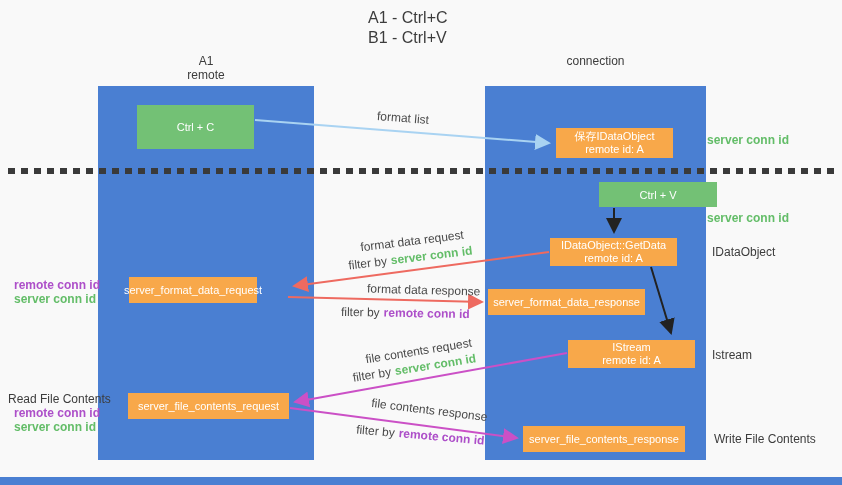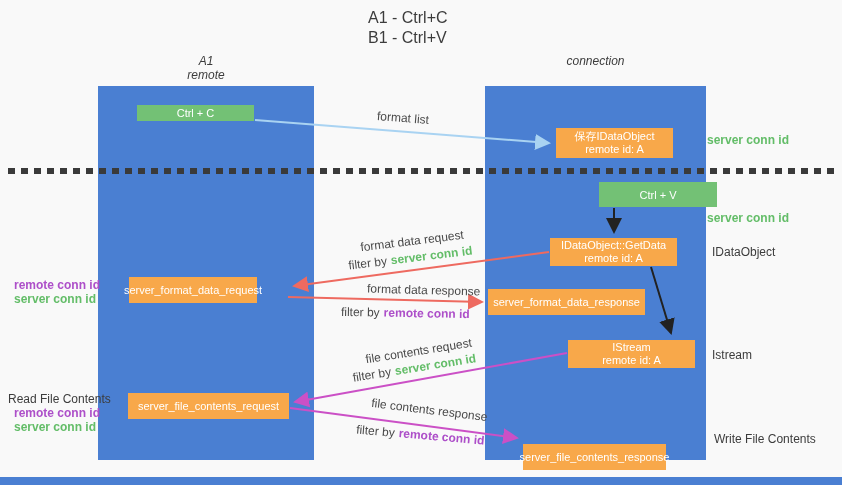--- a/index.html
+++ b/index.html
@@ -5,21 +5,21 @@
   html,body{margin:0;padding:0;}
   body{background:#e8e8e8;}
   .canvas{
     position:relative;width:842px;height:485px;overflow:hidden;
     background:#f9f9f9;
     font-family:"Liberation Sans", sans-serif;
     color:#3f3f3f;
   }
   .abs{position:absolute;}
   .title{left:368px;top:8px;font-size:16px;line-height:20px;color:#3c3c3c;}
-  .col-header{top:54px;font-size:12px;line-height:14px;text-align:center;color:#3c3c3c;font-style:italic;}
+  .col-header{top:54px;font-size:12px;line-height:14px;text-align:center;color:#3c3c3c;}
   .col-header.left{left:98px;width:216px;}
   .col-header.right{left:485px;width:221px;}
   .lifeline{top:86px;height:374px;background:#4a7fd2;}
   .lifeline.left{left:98px;width:216px;}
   .lifeline.right{left:485px;width:221px;}
   .dotted{left:8px;top:168px;width:828px;height:6px;
     background:repeating-linear-gradient(to right,#3a3a3a 0 7px,transparent 7px 13px);}
   .bottom-strip{left:0;top:477px;width:842px;height:8px;background:#4a7fd2;}
   .node{color:#fff;text-align:center;font-size:11px;}
   .node.green{background:#73c175;}
@@ -74,21 +74,21 @@
     </defs>
     <line x1="255" y1="120" x2="549" y2="143" stroke="#a9d3f2" stroke-width="2" marker-end="url(#m-blue)"></line>
     <line x1="614" y1="208" x2="614" y2="232" stroke="#222222" stroke-width="2" marker-end="url(#m-black)"></line>
     <line x1="651" y1="267" x2="671" y2="333" stroke="#222222" stroke-width="2" marker-end="url(#m-black)"></line>
     <line x1="549" y1="252" x2="294" y2="286" stroke="#ee6a60" stroke-width="2" marker-end="url(#m-red)"></line>
     <line x1="288" y1="297" x2="482" y2="302" stroke="#ee6a60" stroke-width="2" marker-end="url(#m-red)"></line>
     <line x1="567" y1="353" x2="295" y2="402" stroke="#cb50c6" stroke-width="2" marker-end="url(#m-magenta)"></line>
     <line x1="290" y1="408" x2="517" y2="438" stroke="#cb50c6" stroke-width="2" marker-end="url(#m-magenta)"></line>
   </svg>
 
-  <div class="abs node green one-line" style="left:137px;top:105px;width:117px;height:16px;">
+  <div class="abs node green one-line" style="left:137px;top:105px;width:117px;height:44px;">
     <span>Ctrl + C</span>
   </div>
 
   <div class="abs node orange two-line" style="left:556px;top:128px;width:117px;height:30px;">
     <span>保存IDataObject</span>
     <span>remote id: A</span>
   </div>
 
   <div class="abs node green one-line" style="left:555px;top:182px;width:118px;height:25px;margin-left:44px;">
     <span>Ctrl + V</span>
@@ -109,21 +109,21 @@
 
   <div class="abs node orange two-line" style="left:568px;top:340px;width:127px;height:28px;">
     <span>IStream</span>
     <span>remote id: A</span>
   </div>
 
   <div class="abs node orange one-line" style="left:128px;top:393px;width:161px;height:26px;">
     <span>server_file_contents_request</span>
   </div>
 
-  <div class="abs node orange one-line" style="left:523px;top:444px;width:143px;height:26px;">
+  <div class="abs node orange one-line" style="left:523px;top:426px;width:162px;height:26px;">
     <span>server_file_contents_response</span>
   </div>
 
   <div class="abs side-label green-txt" style="left:707px;top:133px;">server conn id</div>
   <div class="abs side-label green-txt" style="left:707px;top:211px;">server conn id</div>
   <div class="abs side-label" style="left:712px;top:245px;">IDataObject</div>
   <div class="abs side-label" style="left:712px;top:348px;">Istream</div>
   <div class="abs side-label" style="left:714px;top:432px;">Write File Contents</div>
 
   <div class="abs side-label" style="left:8px;top:392px;">Read File Contents</div>

